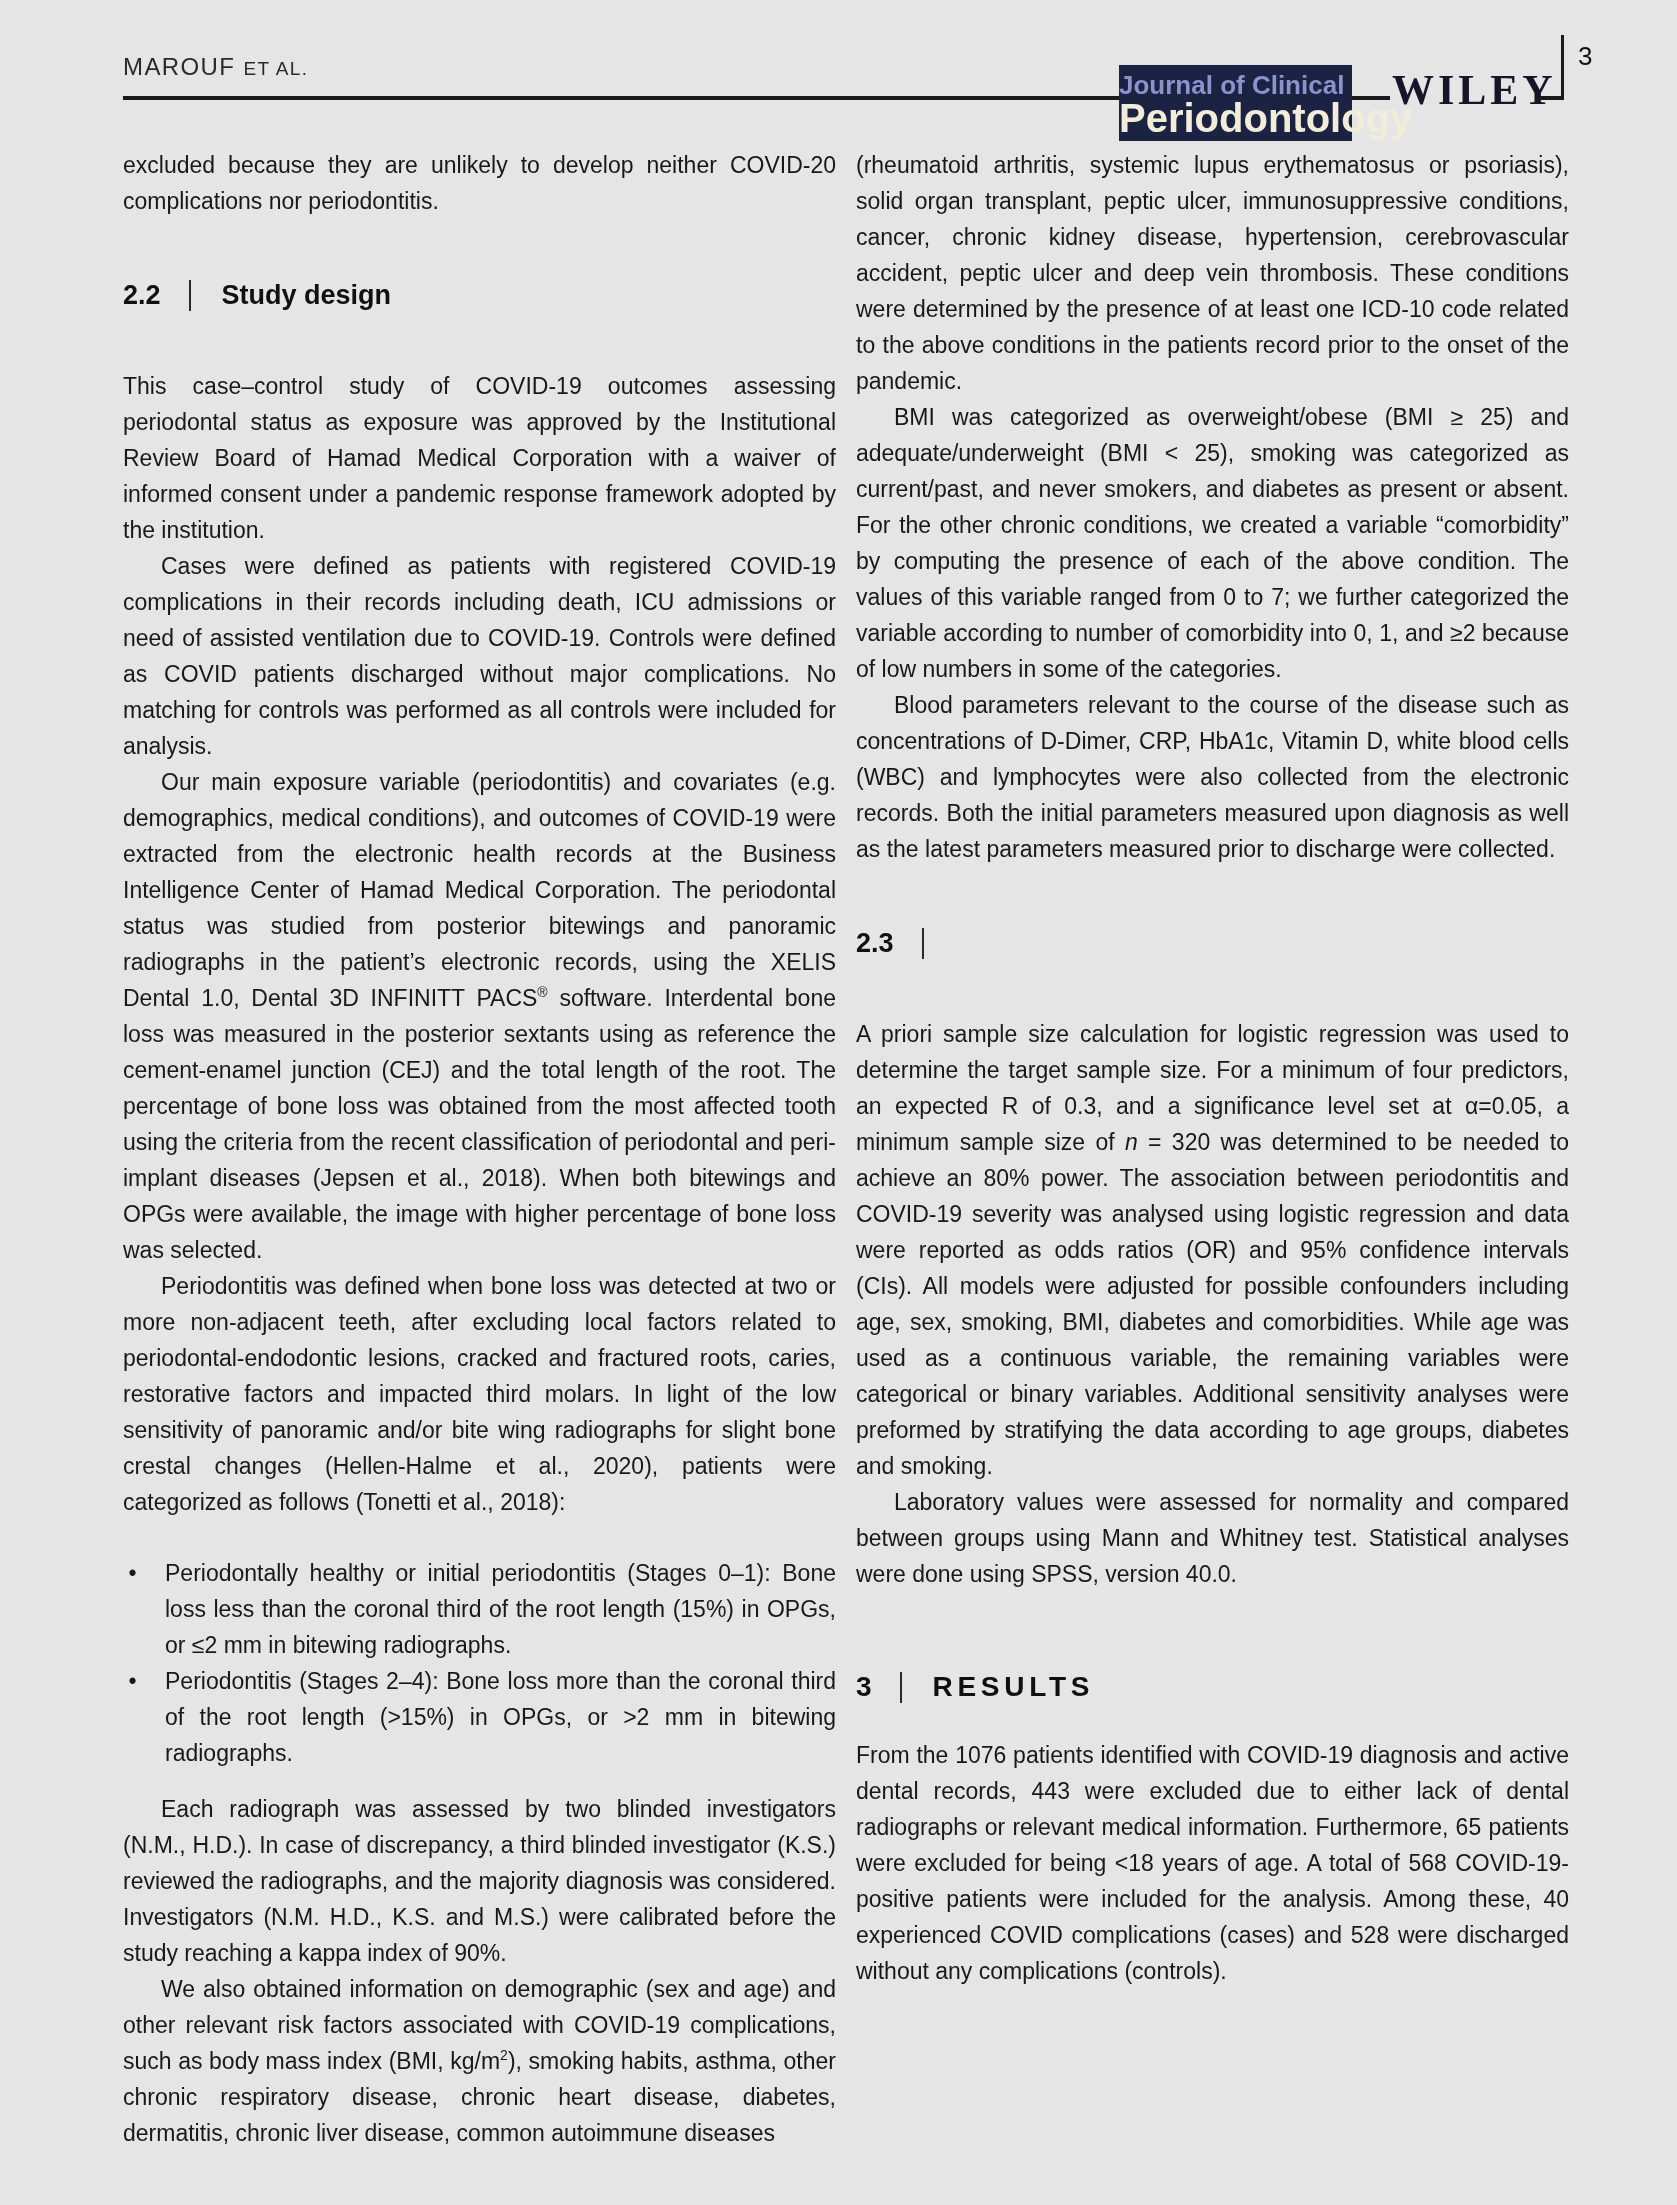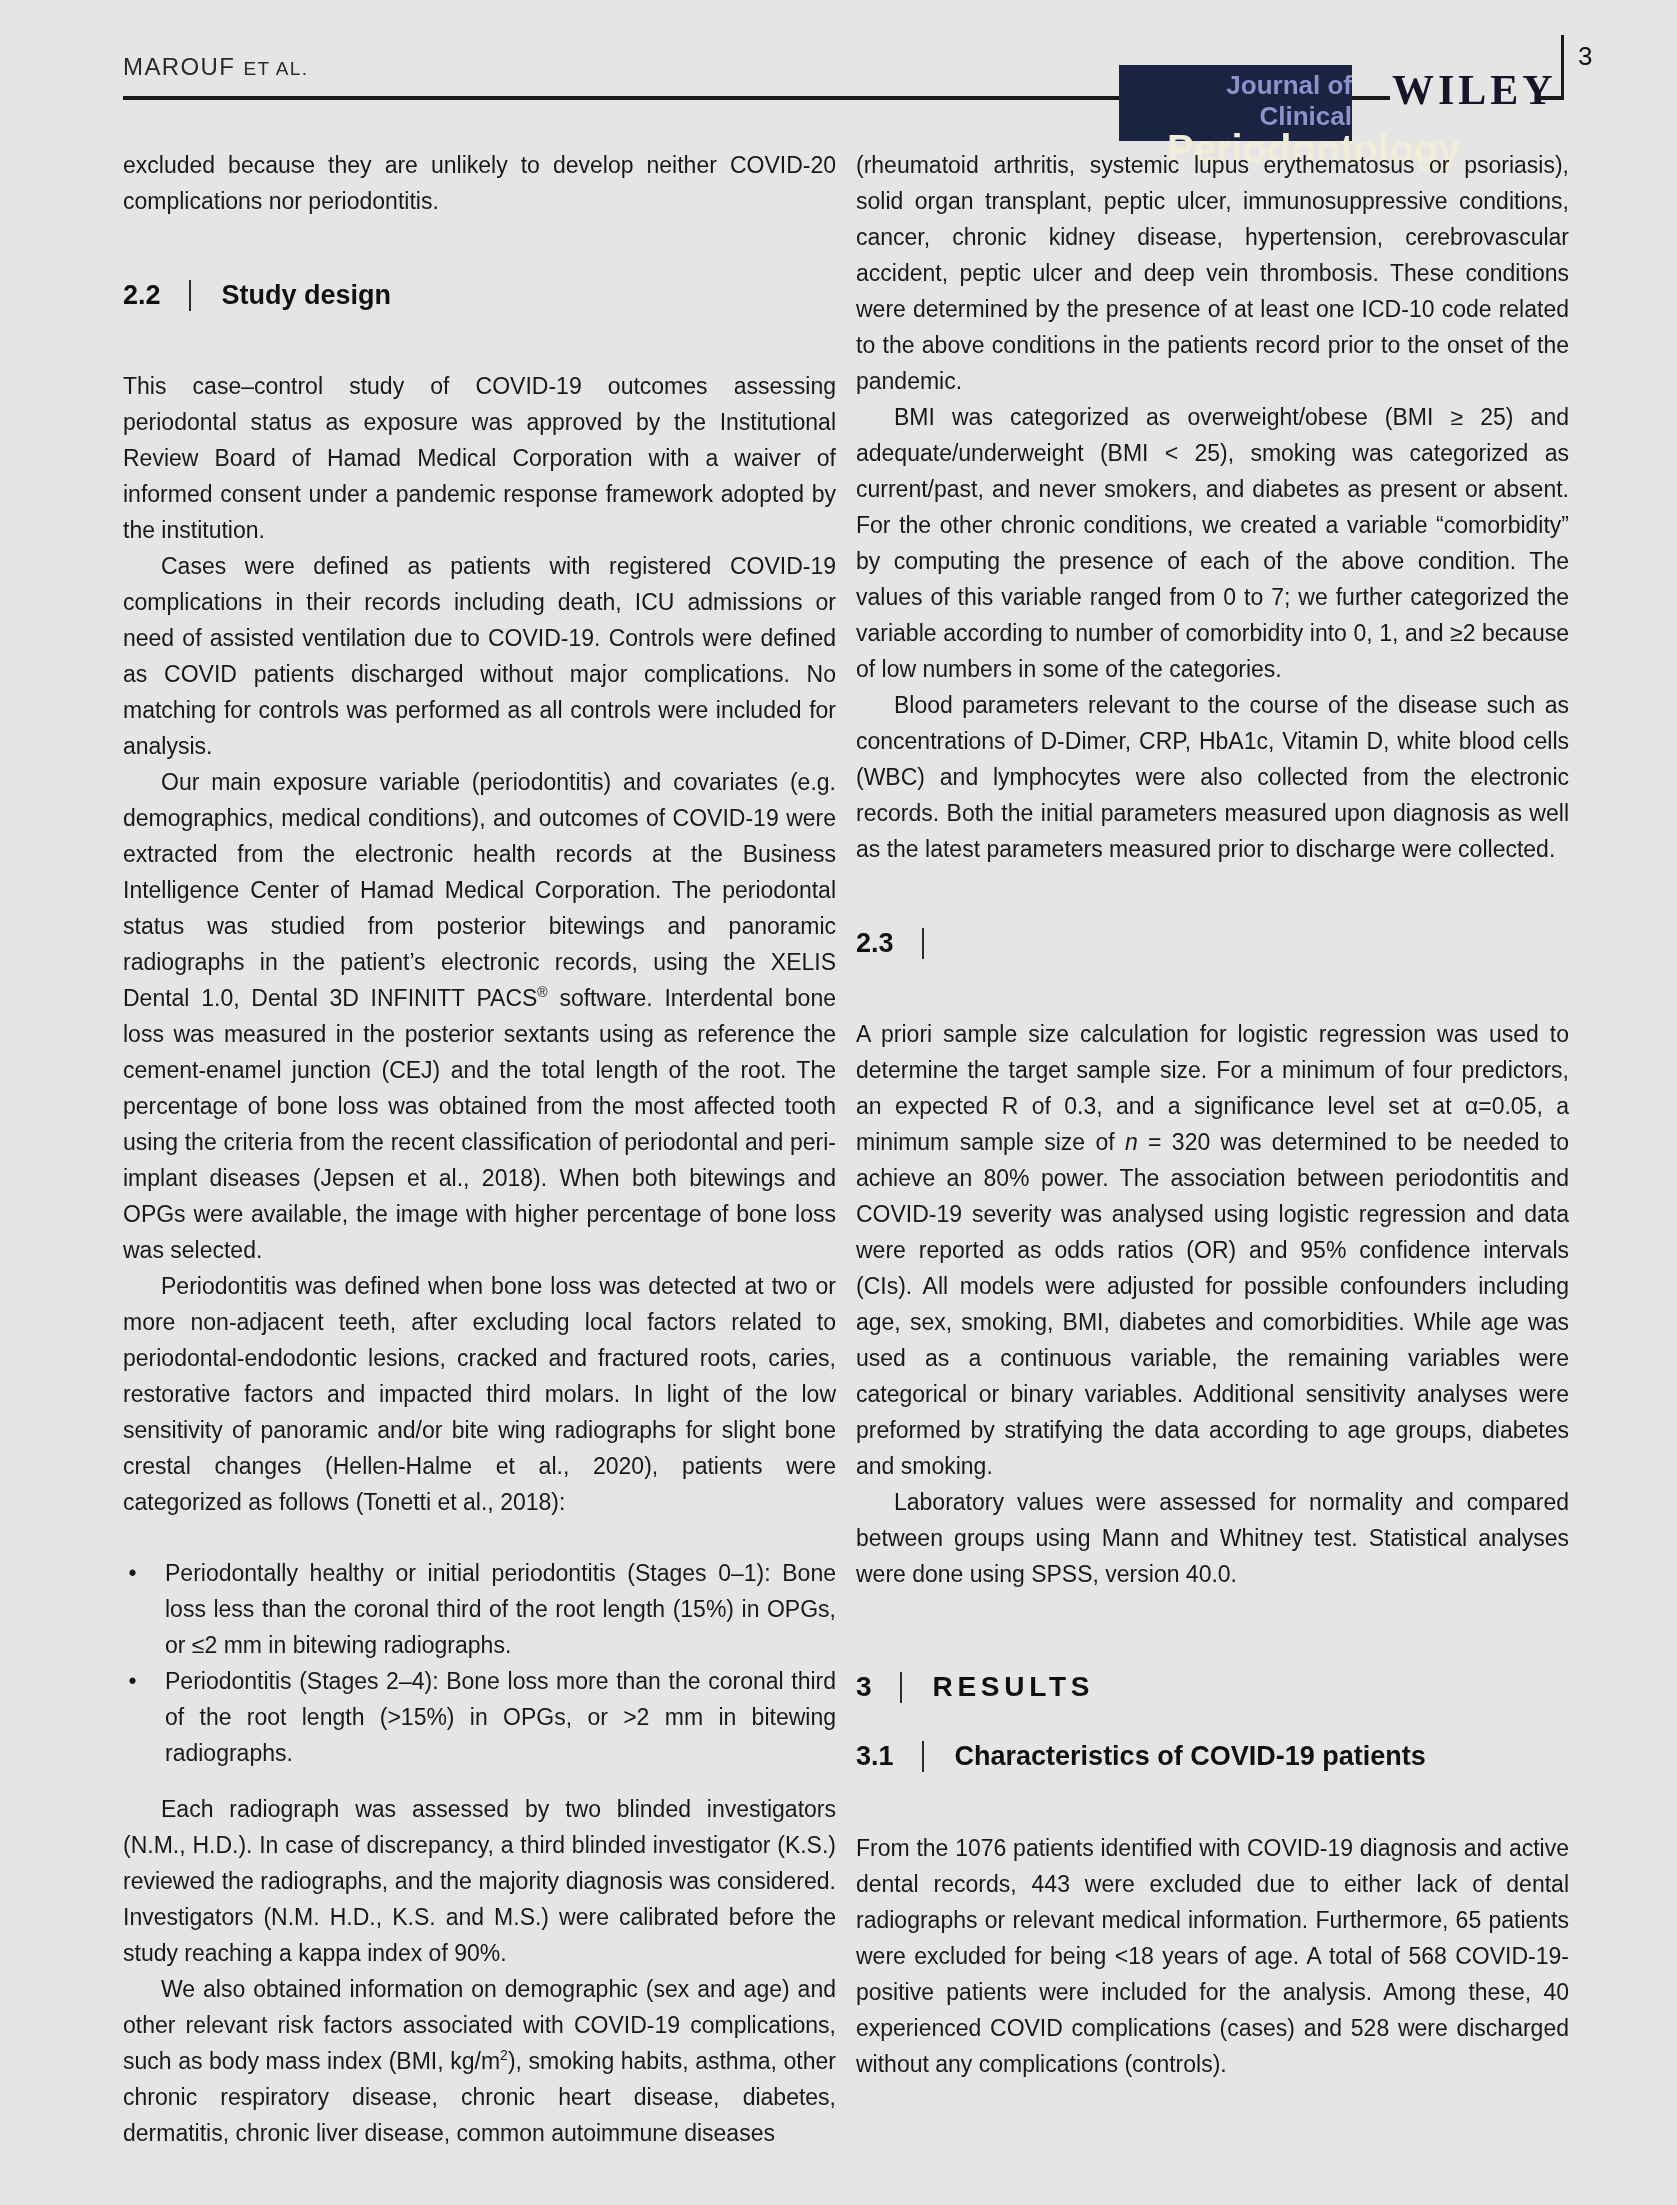--- a/index.html
+++ b/index.html
@@ -10,21 +10,21 @@
 
   
   .running-head { position:absolute; left:123px; top:53px; font-size:24px; letter-spacing:1.4px; color:#2a2a2a; }
   .running-head .etal { font-size:19px; letter-spacing:1.4px; text-transform:uppercase; margin-left:8px; }
   .rule { position:absolute; top:96px; height:4px; background:#1a1a1a; }
   .rule-a { left:123px; width:996px; }
   .rule-b { left:1352px; width:38px; }
   .rule-c { left:1537px; width:26px; }
   .logo-box {
     position:absolute; left:1119px; top:65px; width:233px; height:76px;
-    background:#1b2342; text-align:right; box-sizing:border-box; padding-top:5.4px;padding-left:48px;
+    background:#1b2342; text-align:left; box-sizing:border-box; padding-top:5.4px;
   }
   .logo-line1 { font-size:26px; font-weight:bold; color:#8a93cb; line-height:31px; }
   .logo-line2 { font-size:40px; font-weight:bold; color:#f2edd8; line-height:34px; letter-spacing:0px; }
   .wiley {
     position:absolute; left:1392px; top:66px; font-family:"Liberation Serif", serif;
     font-size:42px; font-weight:600; letter-spacing:4px; color:#16162a;
   }
   .pageno-bar { position:absolute; left:1561px; top:35px; width:2.7px; height:65px; background:#1a1a1a; }
   .pageno { position:absolute; left:1578px; top:41px; font-size:26px; color:#111; }
 
@@ -123,23 +123,18 @@
       <span>A priori sample size calculation for logistic regression was used to determine the target sample size. For a minimum of four predictors, an expected R of 0.3, and a significance level set at α=0.05, a minimum sample size of </span><i>n</i><span> = 320 was determined to be needed to achieve an 80% power. The association between periodontitis and COVID-19 severity was analysed using logistic regression and data were reported as odds ratios (OR) and 95% confidence intervals (CIs). All models were adjusted for possible confounders including age, sex, smoking, BMI, diabetes and comorbidities. While age was used as a continuous variable, the remaining variables were categorical or binary variables. Additional sensitivity analyses were preformed by stratifying the data according to age groups, diabetes and smoking.</span>
     </p>
     <p class="indent">Laboratory values were assessed for normality and compared between groups using Mann and Whitney test. Statistical analyses were done using SPSS, version 40.0.</p>
 
     <h2 class="sec sec-results">
       <span class="sec-num">3</span>
       <span class="sec-bar"></span>
       <span class="sec-title">RESULTS</span>
     </h2>
 
-    <h2 class="sec sec-sub">
-      <span class="sec-num">3.1</span>
-      <span class="sec-bar"></span>
-      <span class="sec-title">Characteristics of COVID-19 patients</span>
-    </h2>
 
     <p>From the 1076 patients identified with COVID-19 diagnosis and active dental records, 443 were excluded due to either lack of dental radiographs or relevant medical information. Furthermore, 65 patients were excluded for being &lt;18 years of age. A total of 568 COVID-19-positive patients were included for the analysis. Among these, 40 experienced COVID complications (cases) and 528 were discharged without any complications (controls).</p>
   </section>
 
 </div>
 
 
 </body></html>

